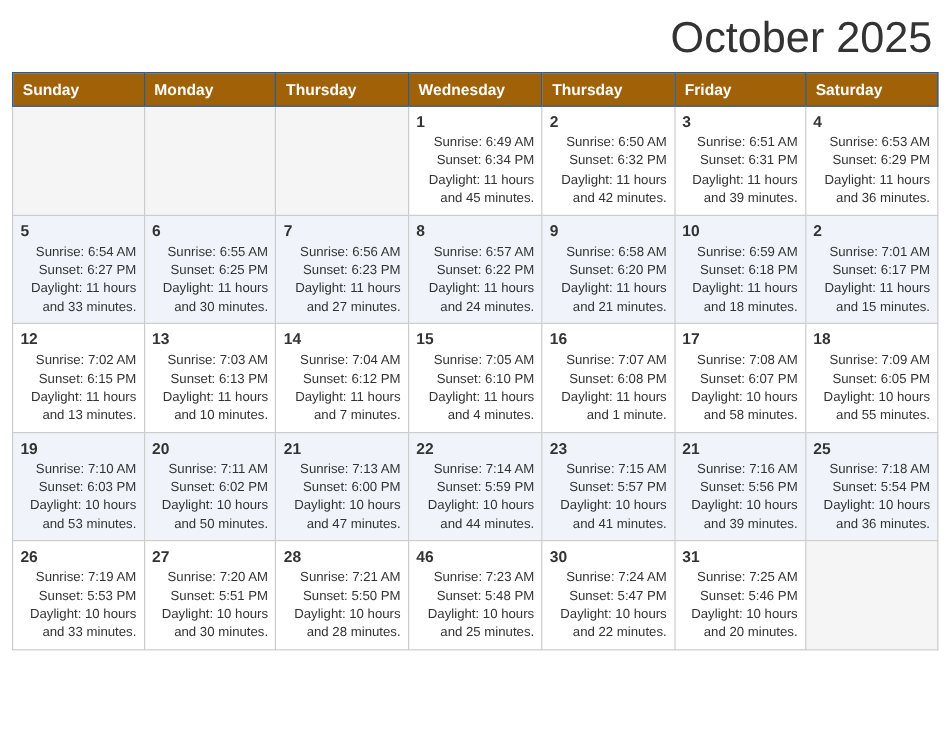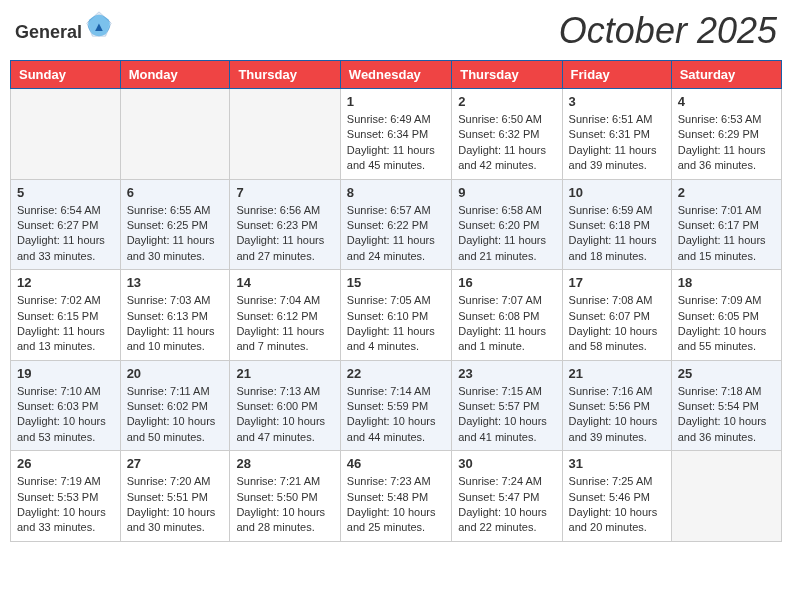--- a/index.html
+++ b/index.html
@@ -28,38 +28,37 @@
     }
     .logo-general { color: #333; }
     .logo-blue { color: #1a5fa8; }
     .logo-icon {
       width: 28px;
       height: 28px;
       margin-left: 2px;
     }
     .title-block {
       text-align: left;
-      font-style: italic;
     }
     .month-title {
       font-size: 36px;
       color: #333;
       font-weight: normal;
     }
     .location {
       font-size: 16px;
       color: #555;
     }
     .calendar {
       width: 100%;
       border-collapse: collapse;
       border: 1px solid #ccc;
     }
     .calendar th {
-      background: #ef4444;
+      background: #a16207;
       color: #fff;
       text-align: left;
       padding: 6px 8px;
       font-size: 13px;
       border: 1px solid #1a5fa8;
     }
     .calendar td {
       vertical-align: top;
       padding: 5px 6px;
       border: 1px solid #ccc;
@@ -75,41 +74,32 @@
     .day-number {
       font-size: 13px;
       font-weight: bold;
       margin-bottom: 3px;
       display: block;
     }
     .day-info {
       line-height: 1.4;
       font-size: 11px;
       color: #333;
+      text-align: right;
     }
     .row-shade td {
       background: #f0f4fa;
     }
   </style>
 </head>
 <body>
 
 <div class="header">
   <div class="logo">
     <div>
-      <div class="logo-text">
-        <span class="logo-general">General</span><span style="display:inline-block;width:30px;height:30px;margin:0 1px;">
-          <svg viewBox="0 0 30 30" xmlns="http://www.w3.org/2000/svg" class="logo-icon">
-            <polygon points="15,3 27,12 22,27 8,27 3,12" fill="#1a5fa8" opacity="0.15"></polygon>
-            <path d="M5 10 Q15 0 25 10 Q30 18 22 26 Q15 30 8 26 Q0 18 5 10Z" fill="#1a9be6" opacity="0.5"></path>
-            <path d="M15 2 L28 14 L22 28 L8 28 L2 14Z" fill="none" stroke="#1a5fa8" stroke-width="1" opacity="0.3"></path>
-            <text x="8" y="22" font-size="14" font-weight="bold" fill="#1a5fa8" font-family="Arial">▲</text>
-          </svg>
-        </span>
-      </div>
     </div>
   </div>
   <div class="title-block">
     <div class="month-title">October 2025</div>
   </div>
 </div>
 
 <table class="calendar">
   <thead>
     <tr id="header-row">

